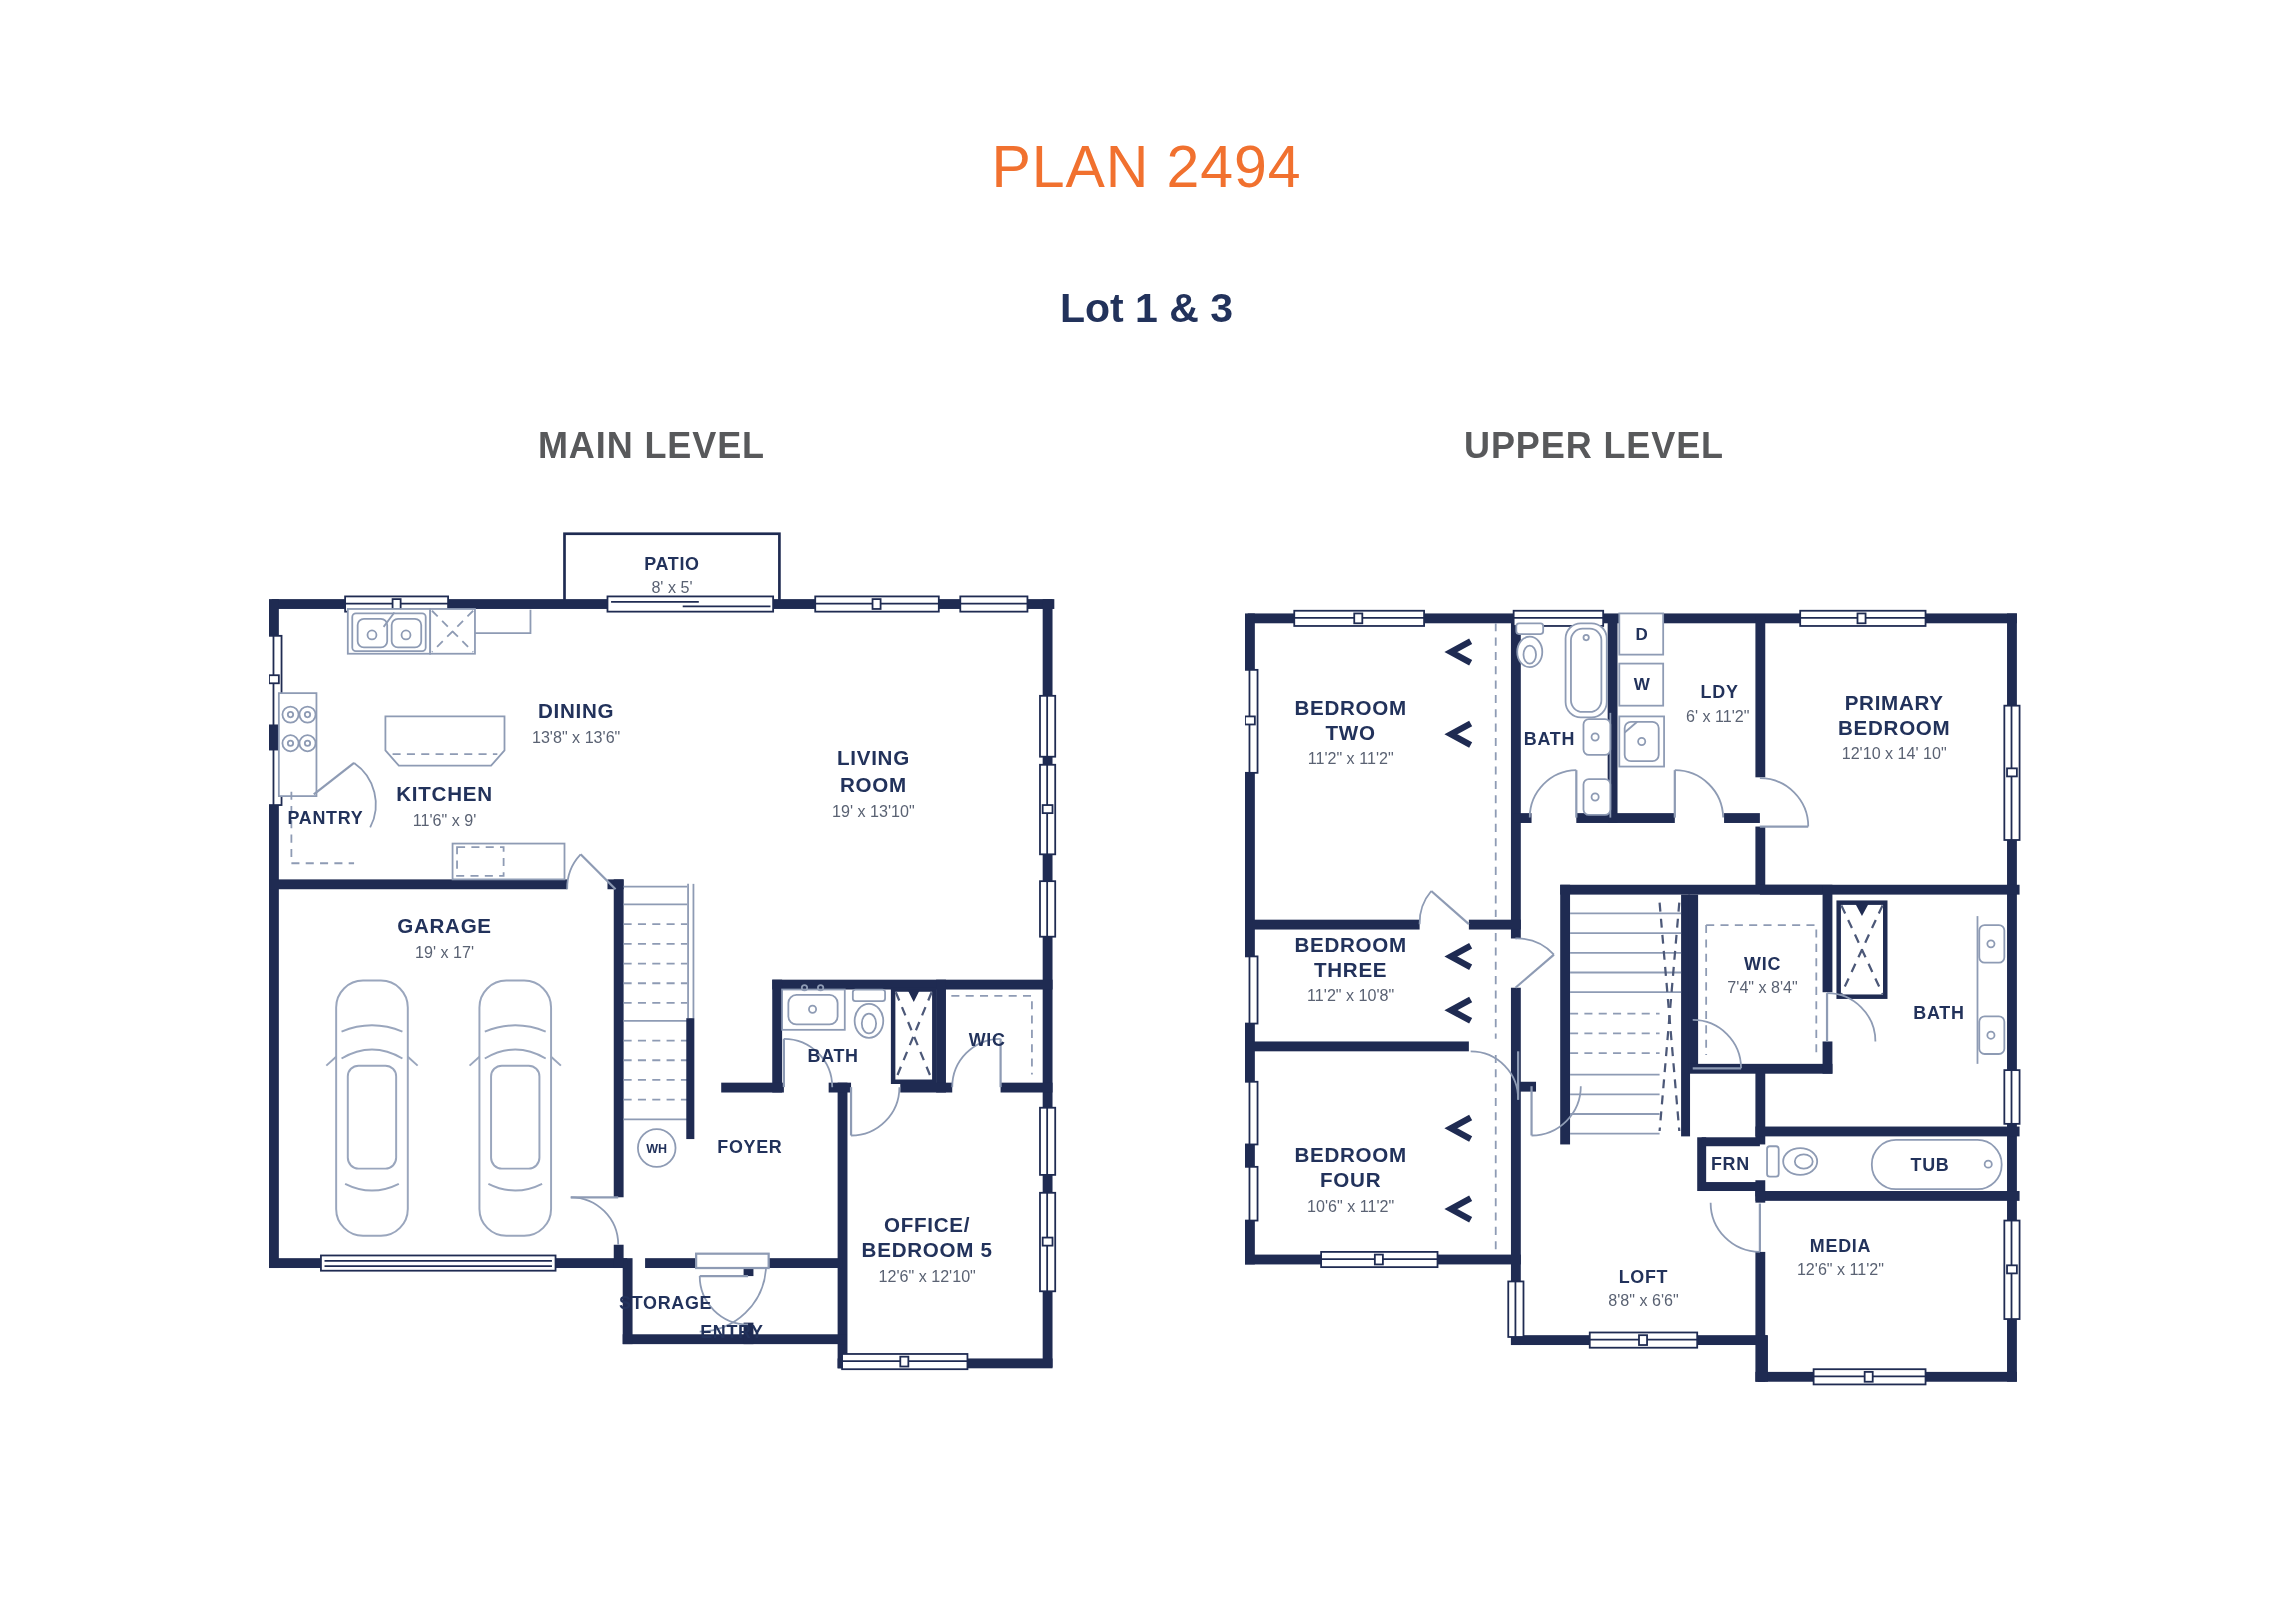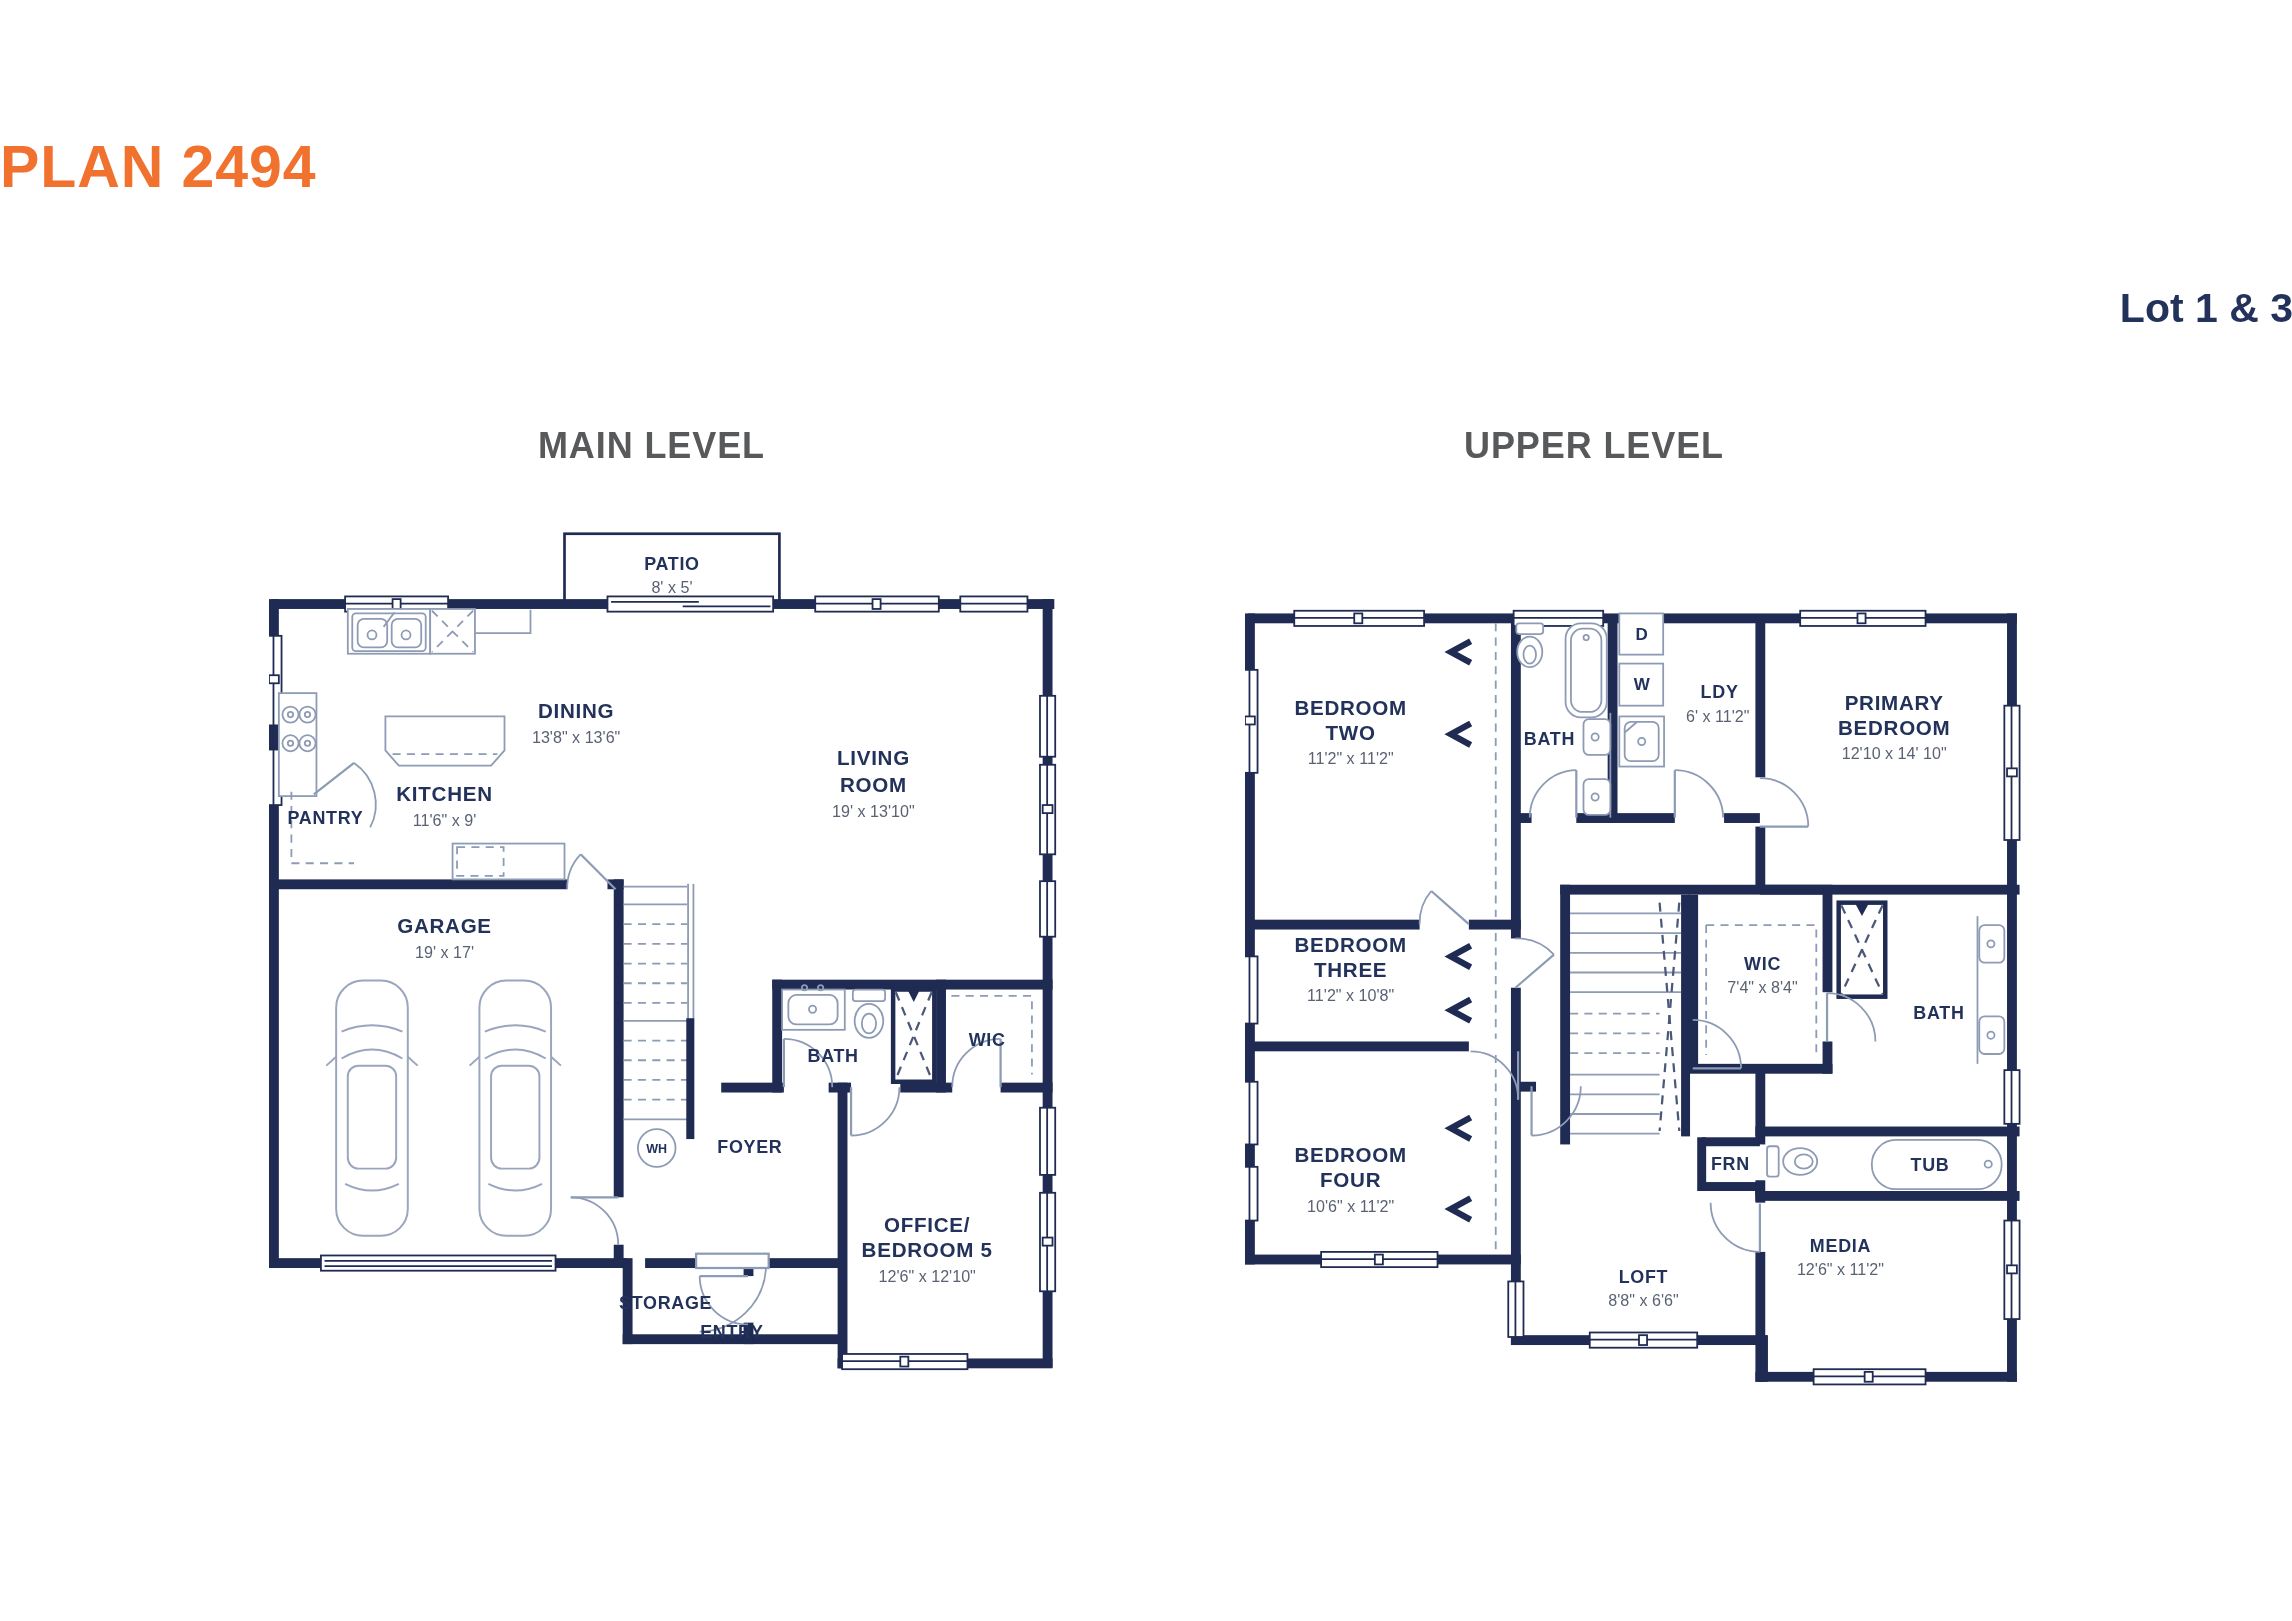--- a/index.html
+++ b/index.html
@@ -1,19 +1,19 @@
 <!DOCTYPE html>
 <html style="font-size:14.3px"><head>
 <meta charset="utf-8">
 <style>
   html,body{margin:0;padding:0;background:#ffffff;}
   body{width:2293px;height:1621px;position:relative;font-family:"Liberation Sans",sans-serif;overflow:hidden;}
-  .page-title{position:absolute;left:0;top:133px;width:100%;text-align:left;
-    font-size:59px;font-weight:700;color:#F1712F;letter-spacing:0.9px;}
-  .page-subtitle{position:absolute;left:0;top:285px;width:100%;text-align:right;
+  .page-title{position:absolute;left:0;top:133px;width:100%;text-align:center;
+    font-size:59px;font-weight:400;color:#F1712F;letter-spacing:0.9px;}
+  .page-subtitle{position:absolute;left:0;top:285px;width:100%;text-align:center;
     font-size:41px;font-weight:700;color:#22325B;}
   .level-heading{position:absolute;top:425px;width:322px;text-align:right;
     font-size:36px;font-weight:700;color:#58595B;letter-spacing:0.9px;}
   #main-heading{left:443px;}
   #upper-heading{left:1402px;}
   .plan{position:absolute;}
   #main-plan{left:269px;top:530px;}
   #upper-plan{left:1245px;top:580px;}
 
   

